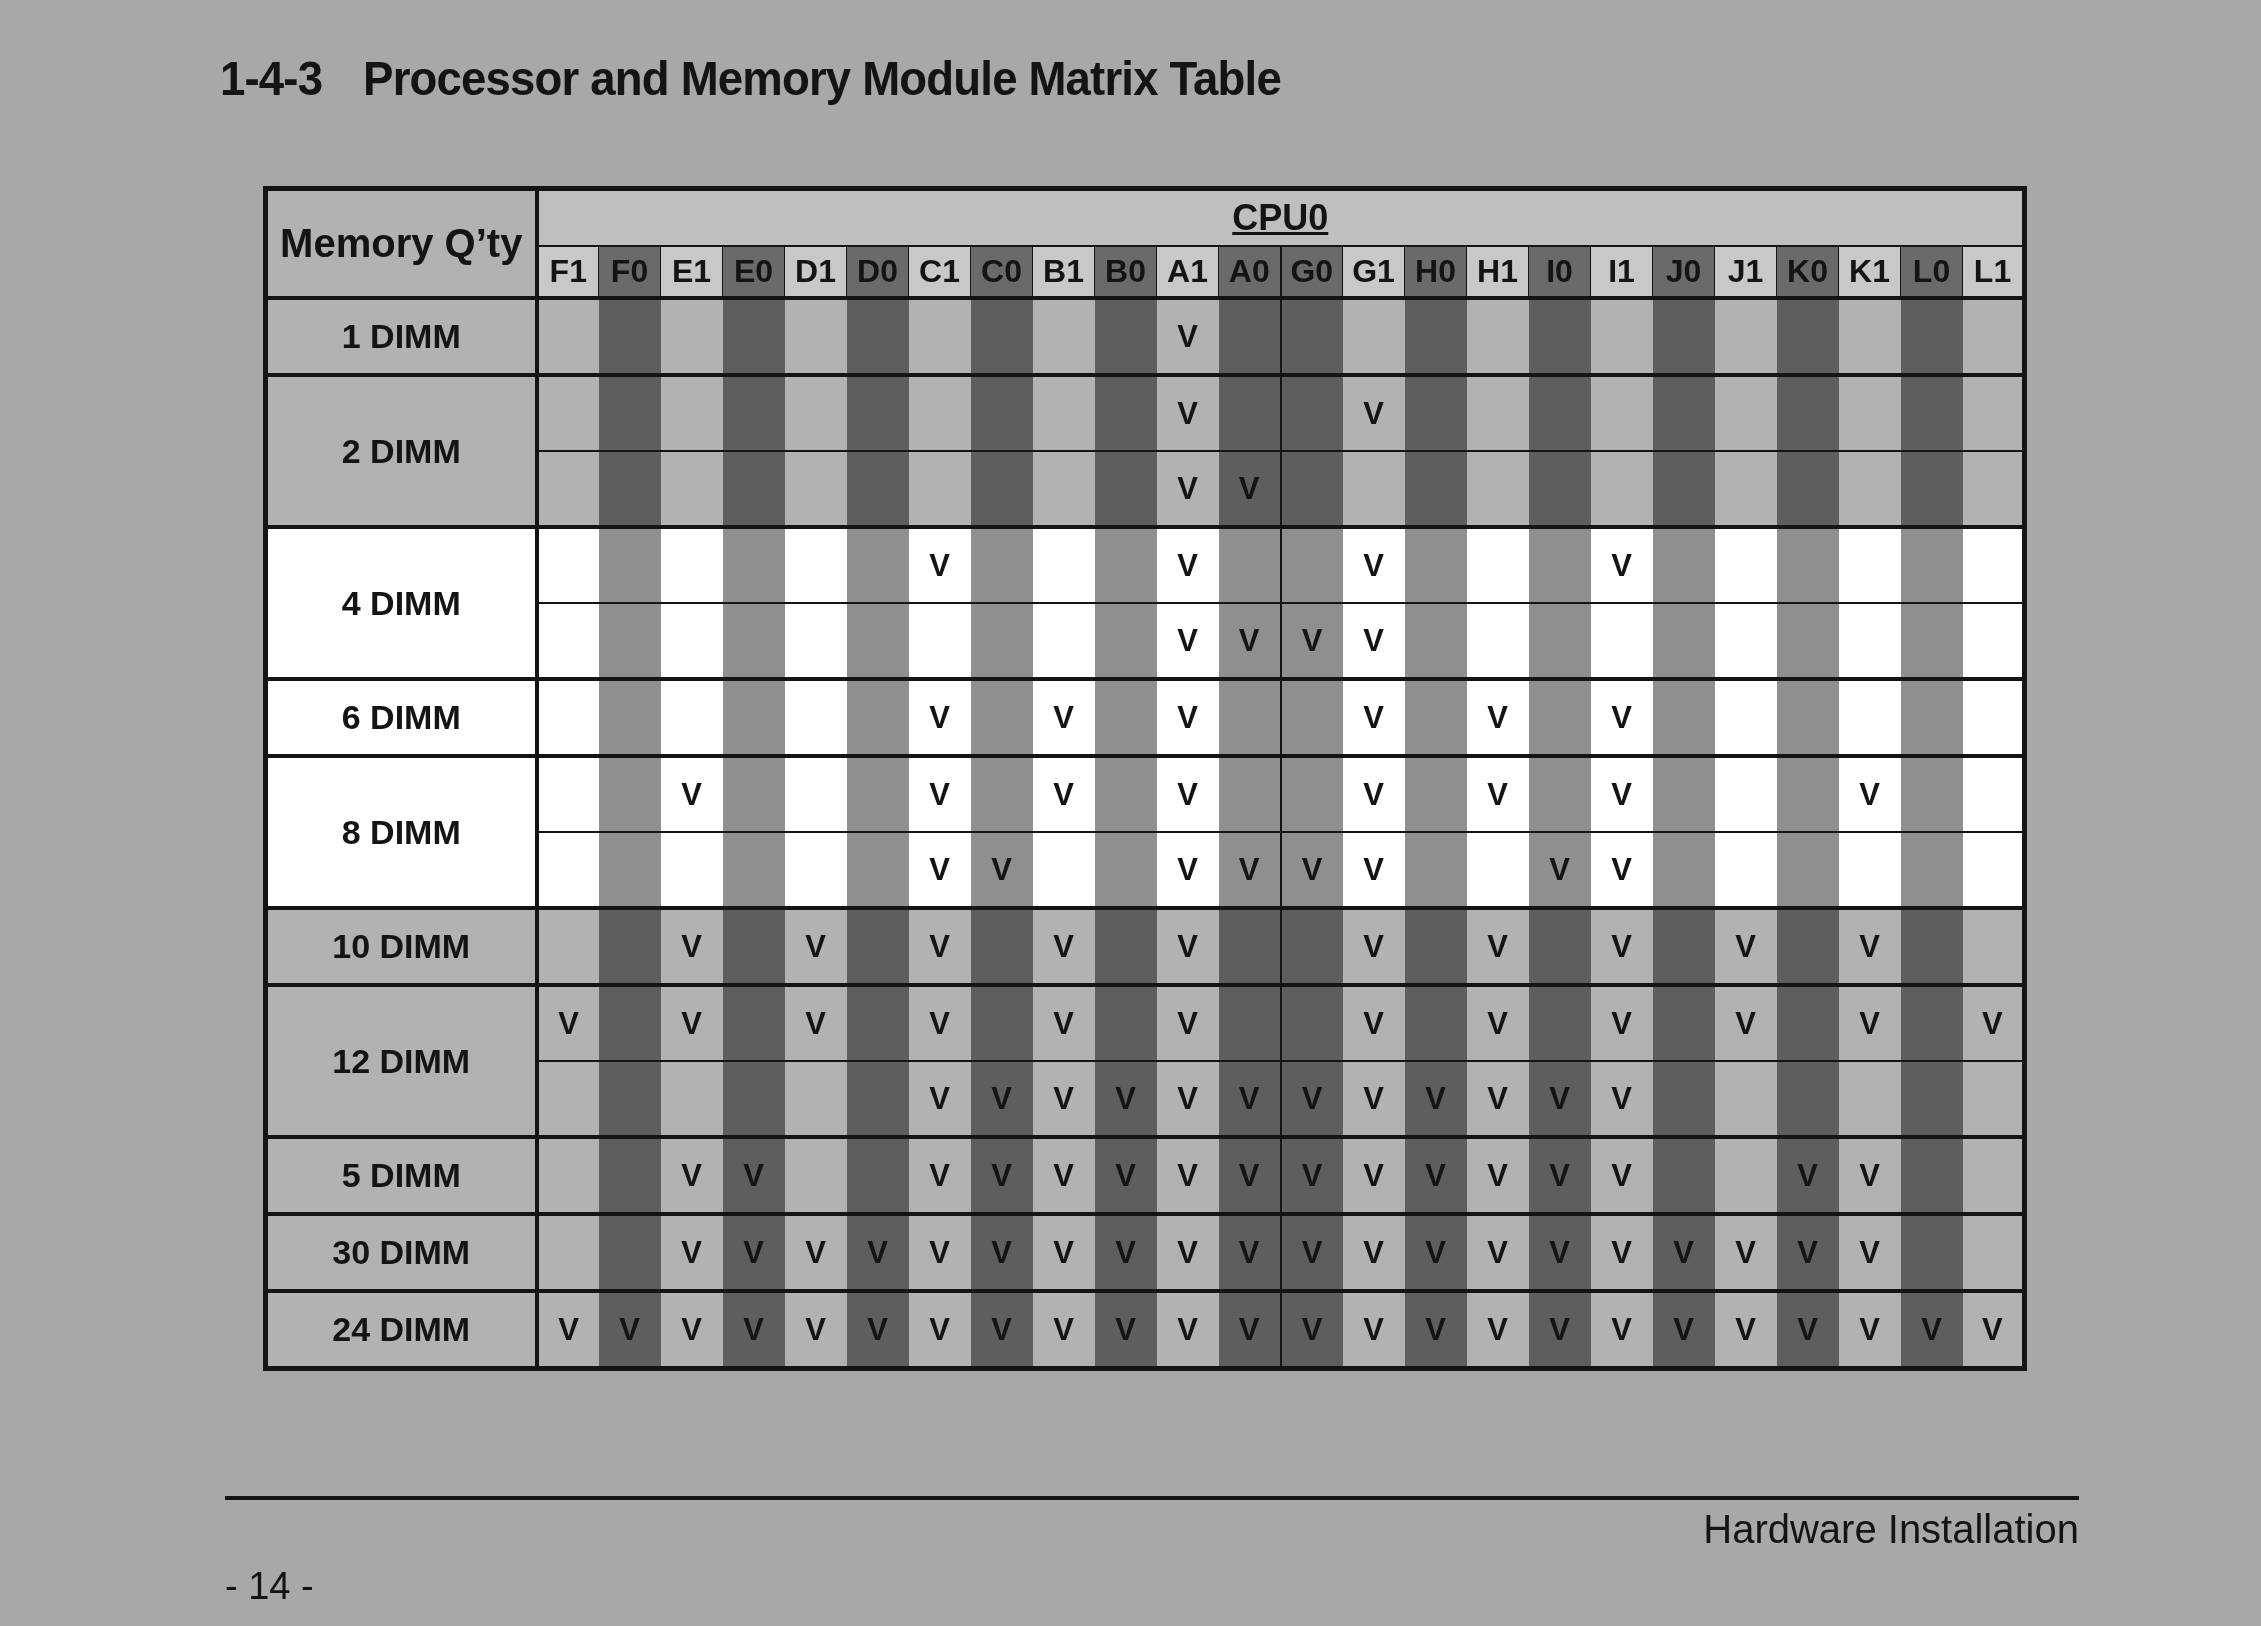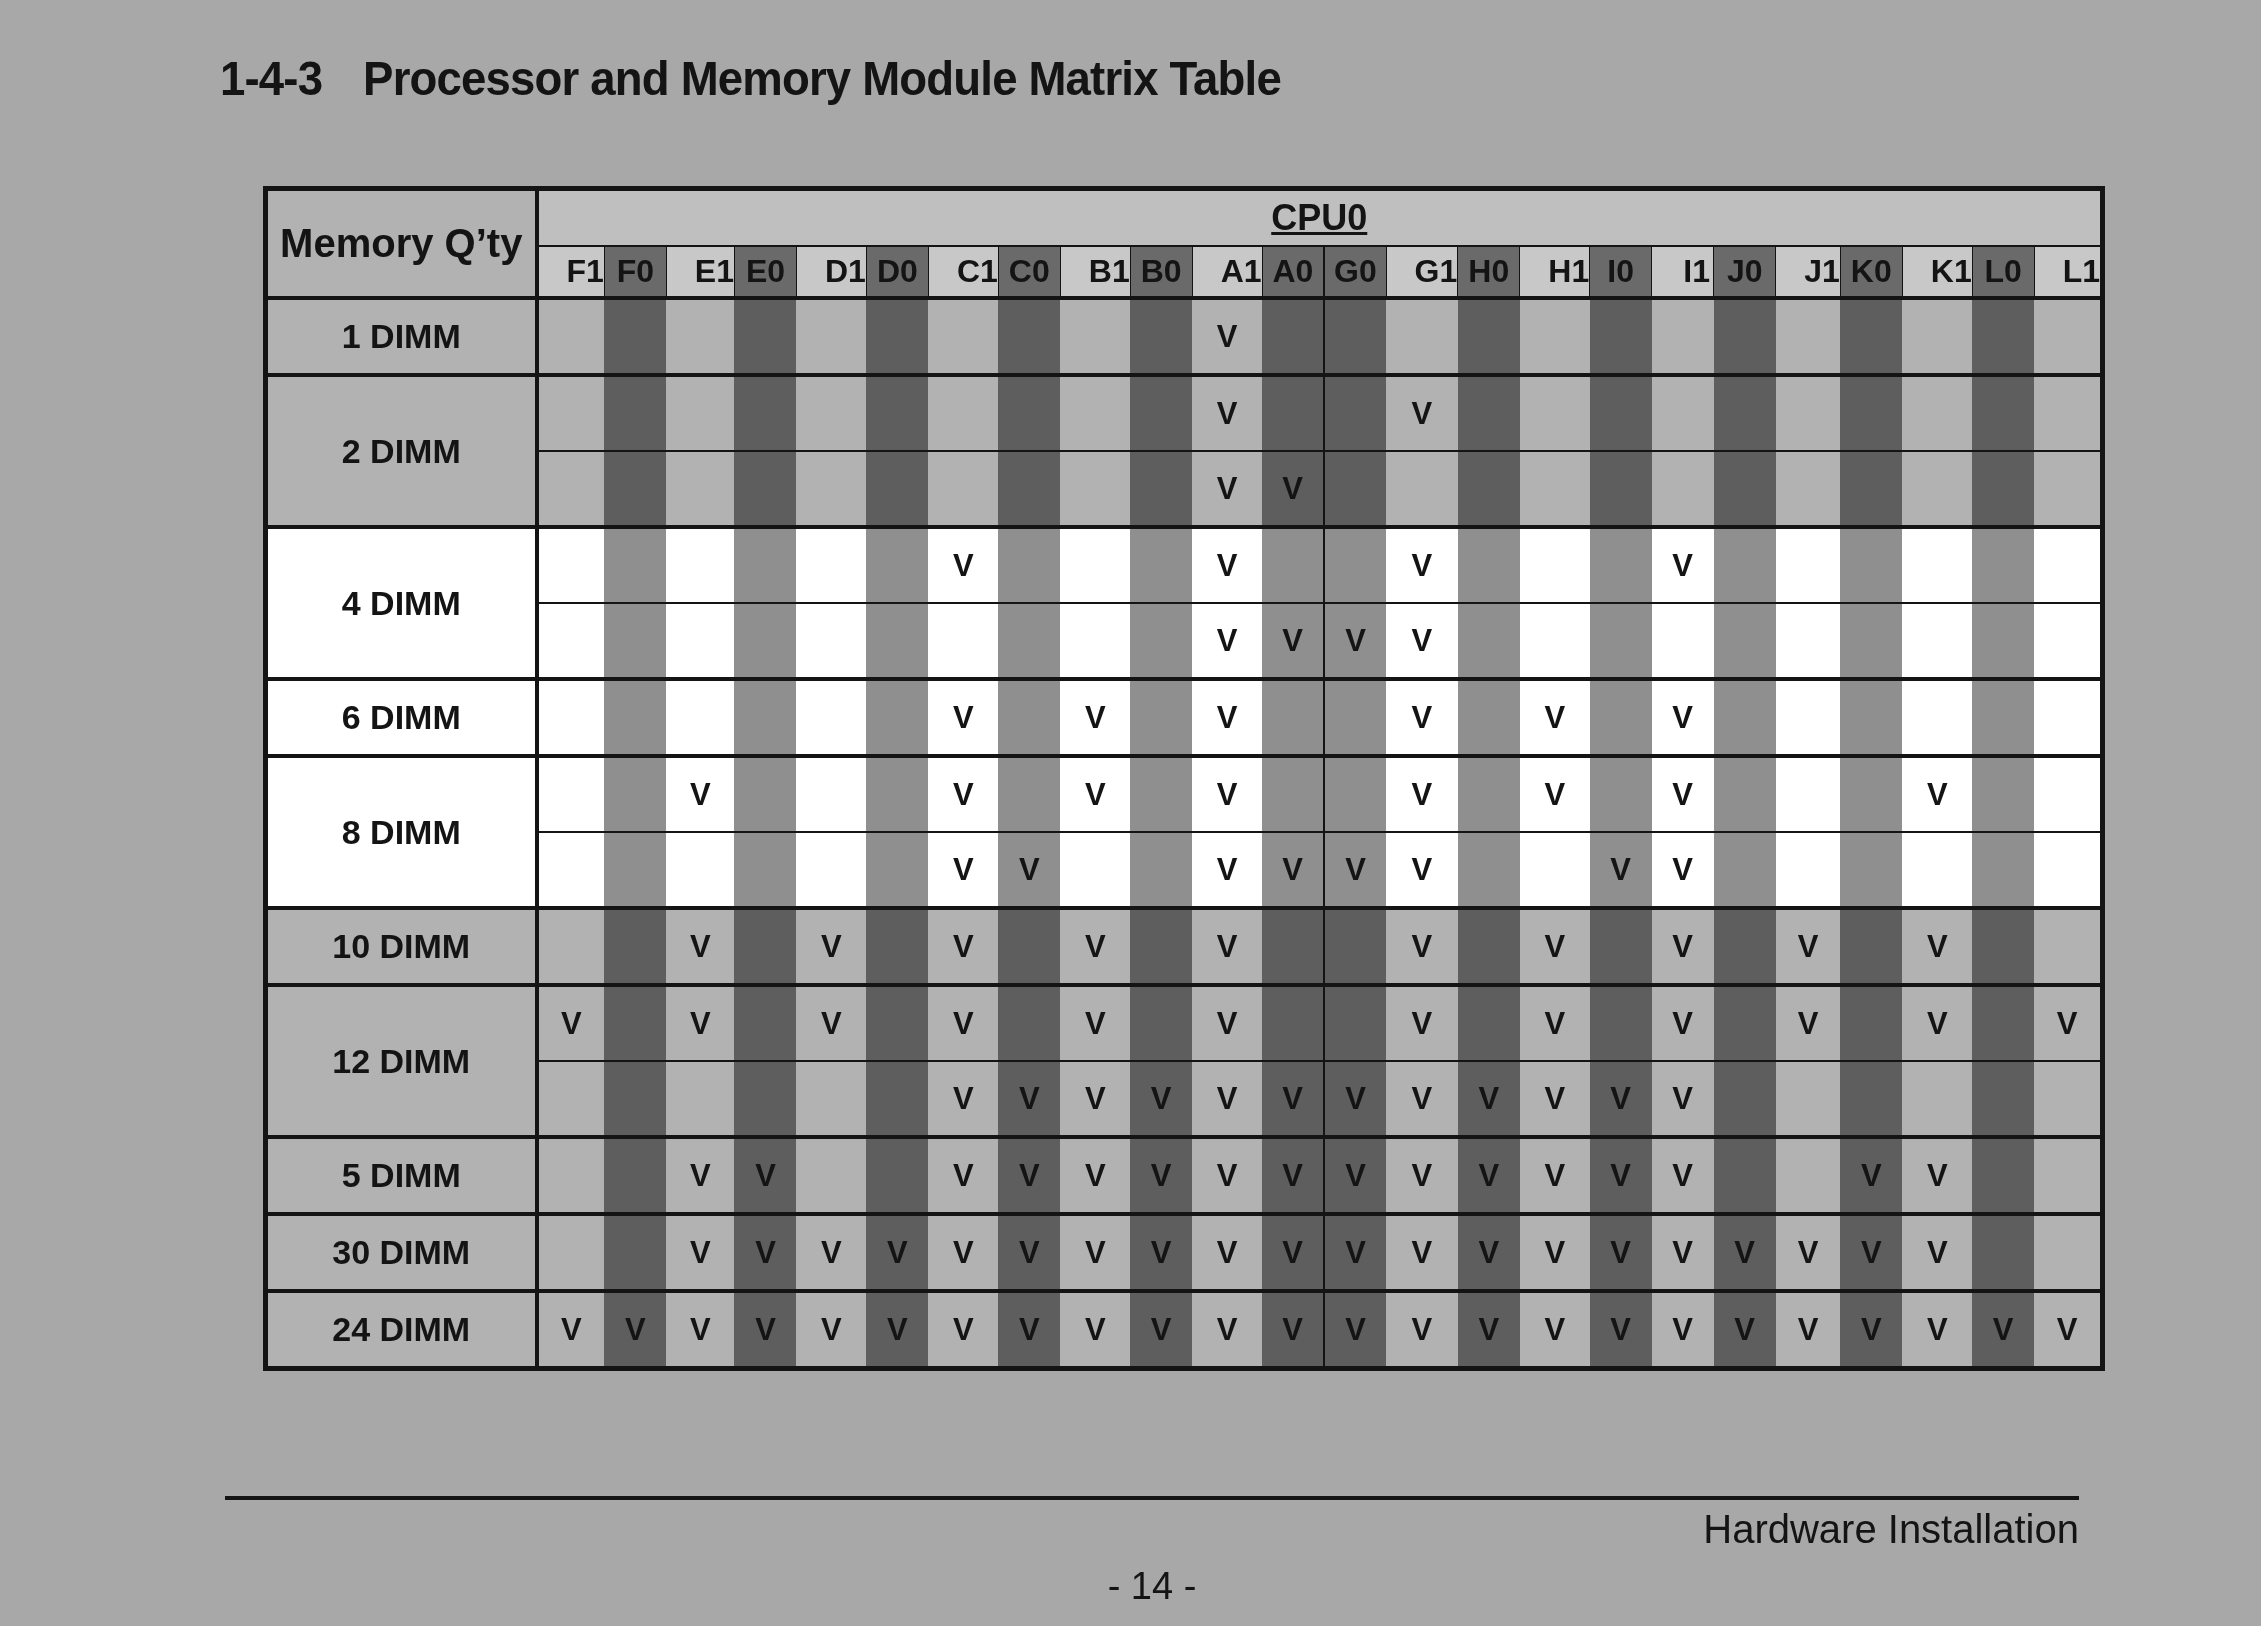--- a/index.html
+++ b/index.html
@@ -45,21 +45,21 @@
   th.cpu {
     background: var(--header-band);
     border-bottom: 2.6px solid var(--ink);
     font-size: 36px; height: 54px; text-decoration: underline;
   }
   tr.letters th {
     height: 49px; font-size: 32px;
     border: 1.7px solid var(--ink);
     border-bottom: 4.3px solid var(--ink);
   }
-  tr.letters th.light { background: var(--header-light); padding-left: 28px; }
+  tr.letters th.light { background: var(--header-light); }
   tr.letters th.dark  { background: var(--header-dark);  }
 
   tbody td { height: 73px; font-size: 31px; }
   tbody td.label {
     font-size: 34px;
     border-right: 4.3px solid var(--ink);
     text-align: center;
   }
   tbody tr.group-start td { border-top: 4.3px solid var(--ink); }
   tbody tr.sub-row td     { border-top: 2.6px solid var(--ink); }
@@ -77,21 +77,21 @@
   .footer-rule {
     position: absolute; left: 225px; top: 1496px;
     width: 1854px; height: 4.3px; background: var(--ink);
   }
   .footer-text {
     position: absolute; left: 225px; top: 1507px; width: 1854px;
     text-align: right; font-size: 40px; font-weight: normal;
   }
   .footer-page {
     position: absolute; left: 225px; top: 1565px; width: 1854px;
-    text-align: center; font-size: 38px; font-weight: normal;
+    text-align: left; font-size: 38px; font-weight: normal;
   }
 </style>
 </head>
 <body>
 
 <h1 class="doc-title">
   <span class="section-no">1-4-3</span><span>Processor and Memory Module Matrix Table</span>
 </h1>
 
 <table class="matrix">

